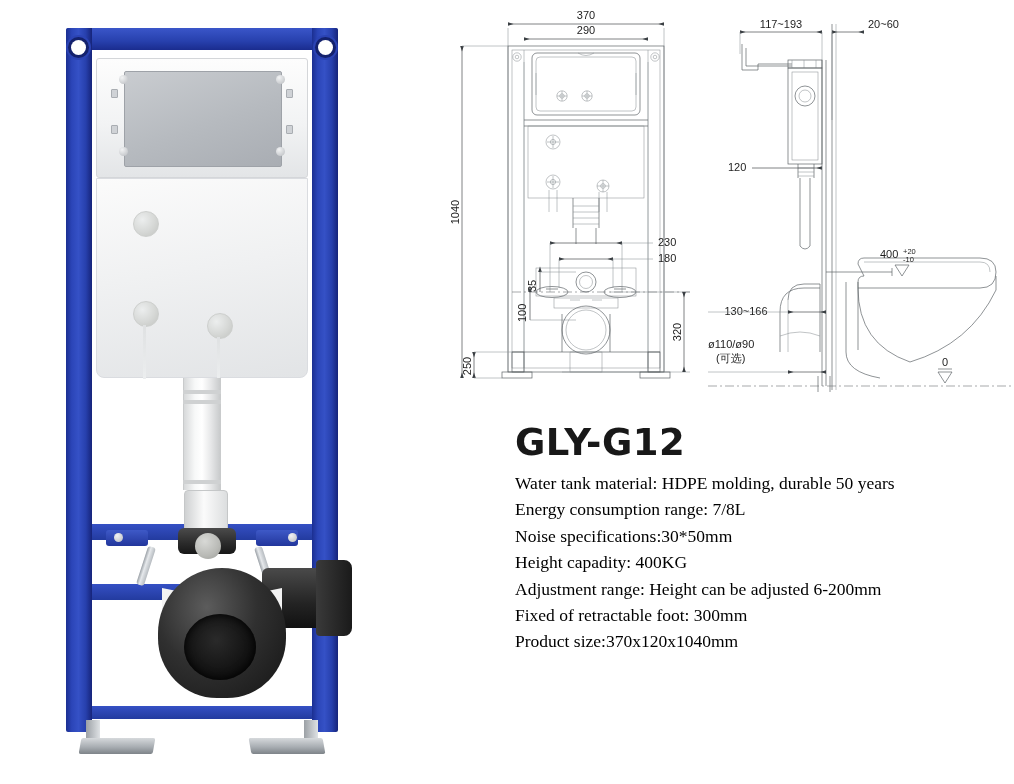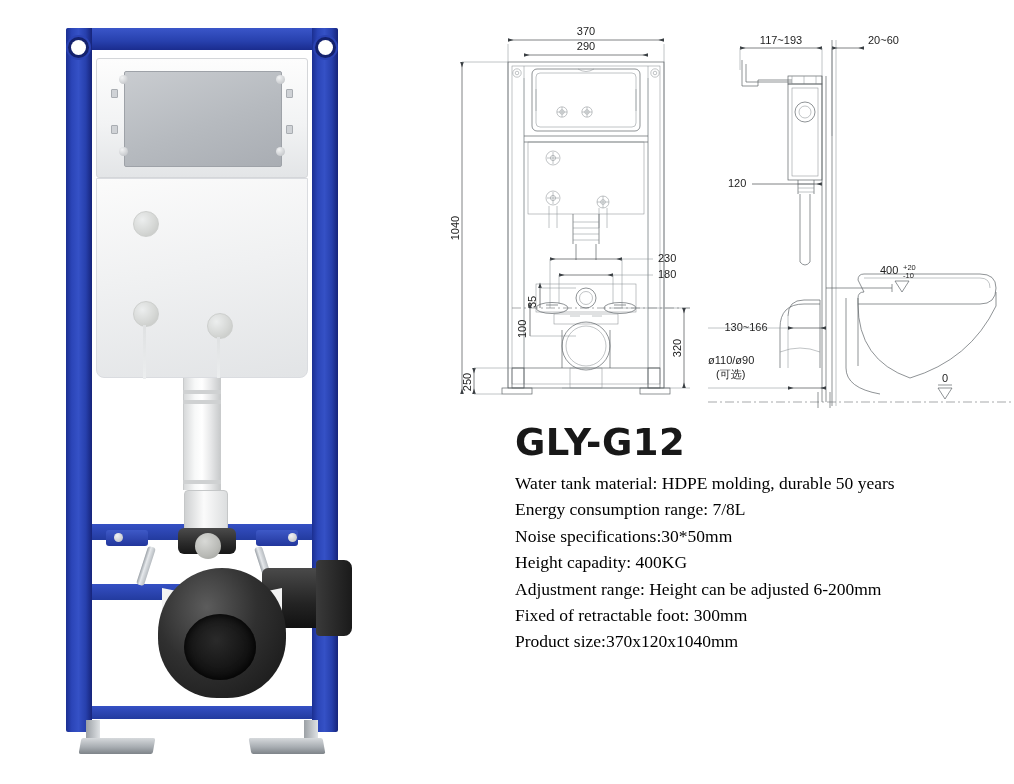--- a/index.html
+++ b/index.html
@@ -87,21 +87,21 @@
       background:radial-gradient(circle at 35% 30%,#f2f3f4,#b9bcc0); }
 
   .foot { position:absolute; top:710px; width:74px; height:16px;
       background:linear-gradient(180deg,#d6d9dc 0%,#a9aeb3 55%,#7e8489 100%);
       border-radius:2px; }
   .foot-l { left:14px; transform:skewX(-10deg);}
   .foot-r { right:14px; transform:skewX(10deg);}
   .foot-post { position:absolute; top:692px; width:14px; height:22px; background:linear-gradient(90deg,#9ba0a5,#dfe2e5); }
 
   
-  #drawings { position:absolute; left:440px; top:0; width:574px; height:400px;margin-top:16px; }
+  #drawings { position:absolute; left:440px; top:0; width:574px; height:400px; }
   svg { display:block; }
 
   
   #specs { position:absolute; left:503px; top:424px; width:530px;margin-left:12px; }
   #title { font-size:37px; font-weight:bold; letter-spacing:0.5px; color:#181818;
            font-family:"DejaVu Sans", sans-serif; line-height:1.0; margin:0 0 9px 0; }
   .spec-line { font-size:17.5px; line-height:26.4px; color:#000000; white-space:nowrap;
                font-family:Liberation Serif, serif; }
 </style>
 </head>

